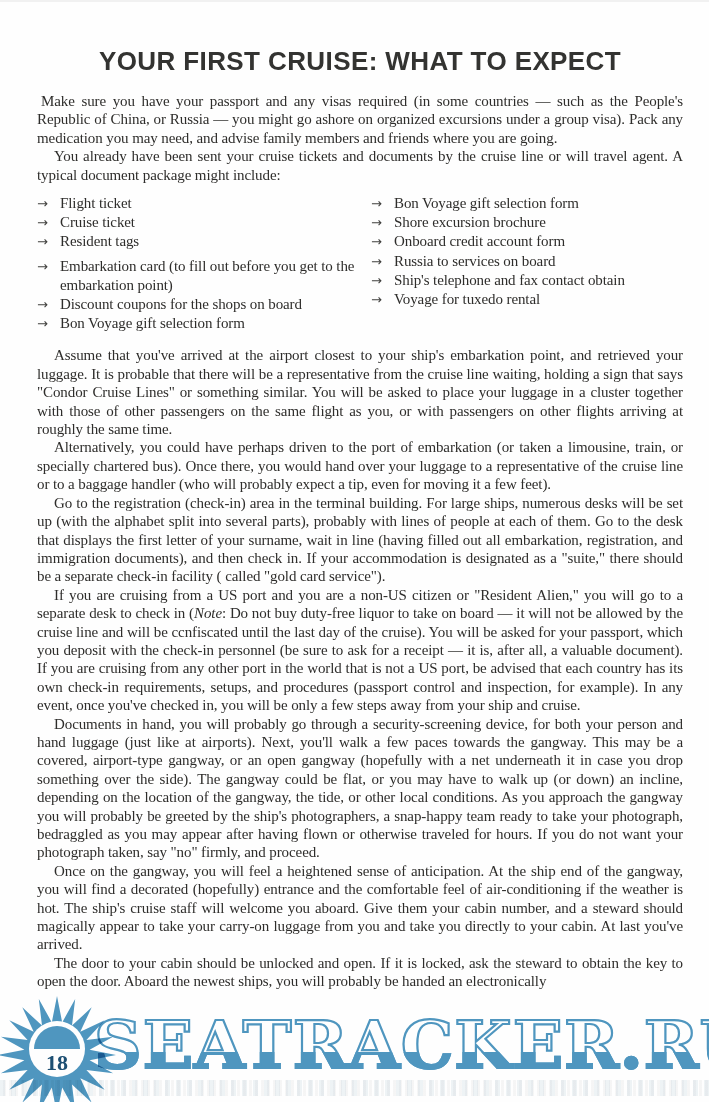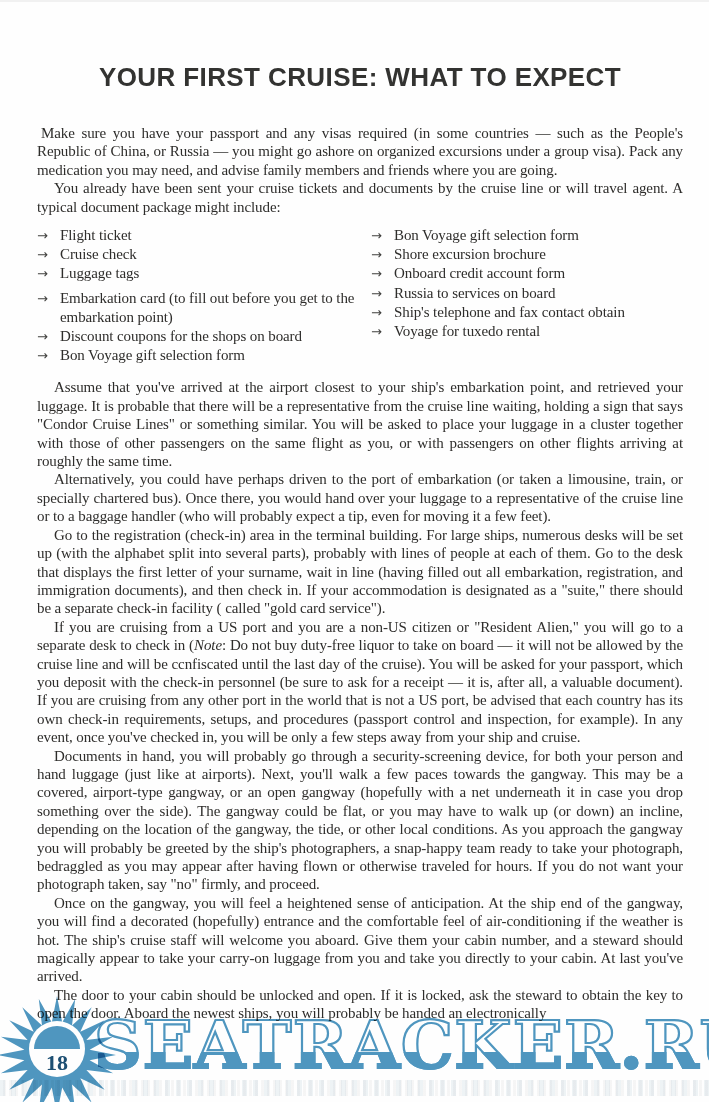--- a/index.html
+++ b/index.html
@@ -10,41 +10,41 @@
     background:#fefefe;
     overflow:hidden;
     font-family:"Liberation Serif", serif;
     color:#2e2d2b;
   }
   .top-edge {
     position:absolute; left:0; top:0; width:100%; height:2px;
     background:rgba(0,0,0,0.05);
   }
   .content {
-    position:absolute; left:37px; top:16px; width:646px; z-index:2;
+    position:absolute; left:37px; top:0; width:646px; z-index:2;
   }
   .title {
     margin:46px 0 0 0;
     text-align:center;
     font-family:"Liberation Sans", sans-serif;
     font-weight:800;
     font-size:26px;
     line-height:30px;
     letter-spacing:0.4px;
     color:#333331;
   }
   p.body-par {
     margin:0;
     font-size:15px;
     line-height:18.4px;
     text-align:justify;
     text-indent:17px;
     letter-spacing:-0.1px;
   }
-  p.first-par { text-indent:4px; margin-top:32px; }
+  p.first-par { text-indent:4px; margin-top:16px; }
   .note-italic { font-style:italic;margin-top:6px; }
   .doc-list {
     display:flex;
     margin:10px 0 13px 0;
   }
   .doc-col-left { width:334px; flex:0 0 334px; }
   .doc-col-right { flex:1; }
   .doc-item {
     display:flex;
     font-size:15px;
@@ -107,25 +107,25 @@
     <p class="body-par">You already have been sent your cruise tickets and documents by the cruise line or will travel agent. A typical document package might include:</p>
 
     <div class="doc-list">
       <div class="doc-col-left">
         <div class="doc-item">
           <span class="arrow-cell">→</span>
           <span class="doc-item-text">Flight ticket</span>
         </div>
         <div class="doc-item">
           <span class="arrow-cell">→</span>
-          <span class="doc-item-text">Cruise check</span>
+          <span class="doc-item-text">Cruise ticket</span>
         </div>
         <div class="doc-item">
           <span class="arrow-cell">→</span>
-          <span class="doc-item-text">Luggage tags</span>
+          <span class="doc-item-text">Resident tags</span>
         </div>
         <div class="doc-item gap-before">
           <span class="arrow-cell">→</span>
           <span class="doc-item-text">Embarkation card (to fill out before you get to the embarkation point)</span>
         </div>
         <div class="doc-item">
           <span class="arrow-cell">→</span>
           <span class="doc-item-text">Discount coupons for the shops on board</span>
         </div>
         <div class="doc-item">

